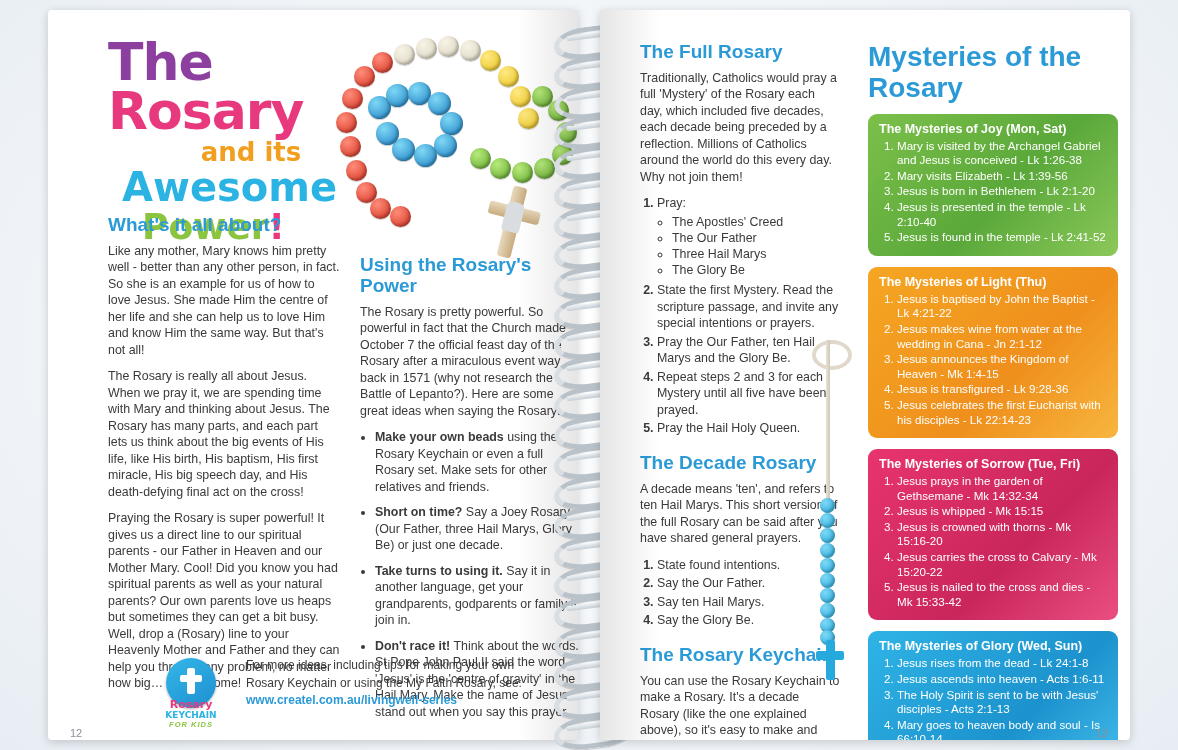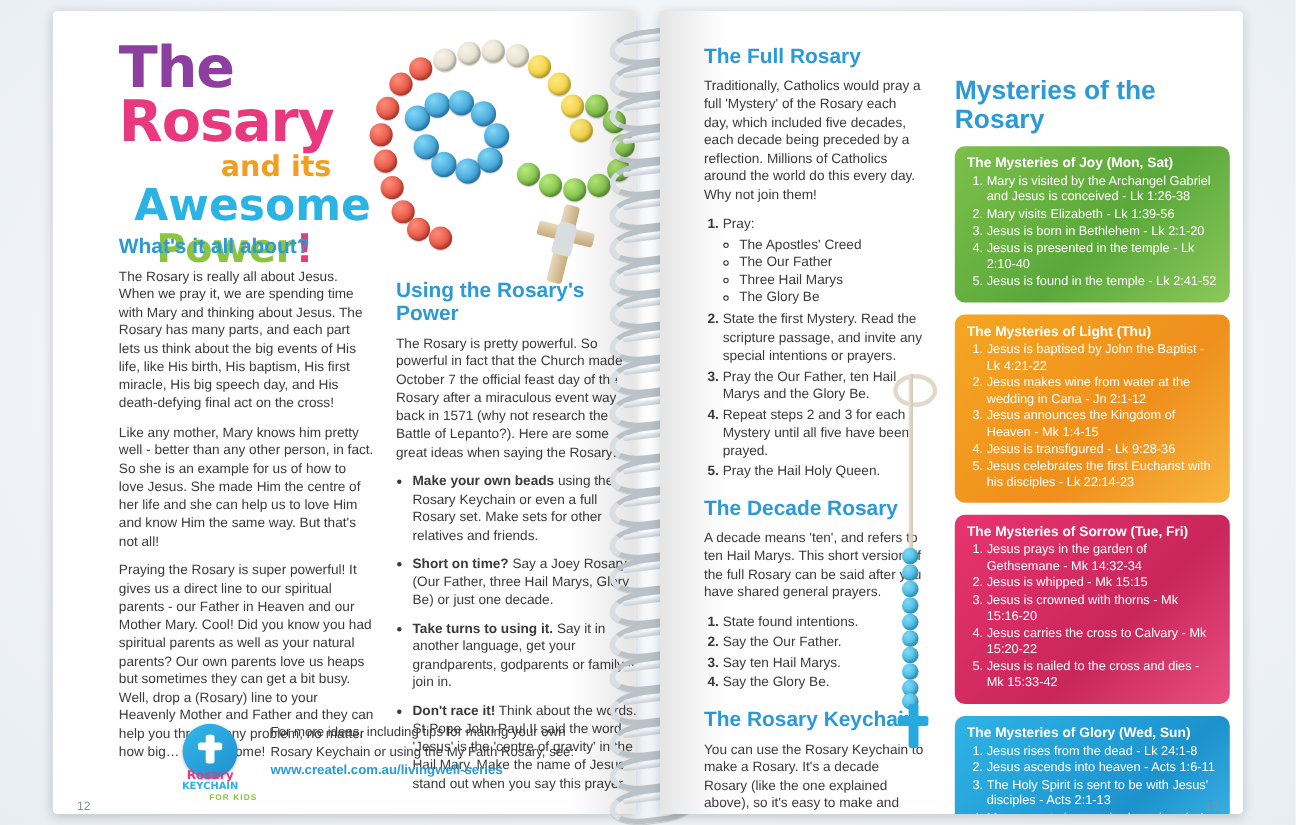--- a/index.html
+++ b/index.html
@@ -83,21 +83,21 @@
   ul.bul li{color:#3a3a3a;font-size:12.4px;line-height:1.33;margin-bottom:9px;}
   ul.bul li b{color:#3a3a3a;}
   
   #footer-left{position:absolute;left:100px;top:648px;width:420px;display:flex;align-items:flex-start;gap:12px;}
   #kc-logo{width:86px;height:70px;position:relative;}
   #kc-logo .circle{position:absolute;left:18px;top:0;width:50px;height:50px;border-radius:50%;background:linear-gradient(145deg,#33b7e8,#1f8fd0);box-shadow:0 1px 3px rgba(0,0,0,.3);}
   #kc-logo .circle:after{content:"";position:absolute;left:21px;top:10px;width:8px;height:26px;background:#fff;border-radius:2px;}
   #kc-logo .circle:before{content:"";position:absolute;left:14px;top:17px;width:22px;height:7px;background:#fff;border-radius:2px;}
   #kc-logo .lbl1{position:absolute;left:0;top:40px;width:86px;text-align:center;font-size:11px;font-weight:bold;color:#e8397e;font-family:"DejaVu Sans",sans-serif;}
   #kc-logo .lbl2{position:absolute;left:0;top:52px;width:86px;text-align:center;font-size:9px;font-weight:bold;color:#2bb3e3;font-family:"DejaVu Sans",sans-serif;}
-  #kc-logo .lbl3{position:absolute;left:0;top:62px;width:86px;text-align:right;font-size:7.5px;font-weight:bold;color:#8bc53f;letter-spacing:1px;}
+  #kc-logo .lbl3{position:absolute;left:0;top:62px;width:86px;text-align:center;font-size:7.5px;font-weight:bold;color:#8bc53f;letter-spacing:1px;font-style:italic;}
   #footer-text p{margin:0 0 2px 0;font-size:12px;color:#3a3a3a;line-height:1.3;}
   #footer-text .url{color:#2b9ad6;font-weight:bold;}
   .pagenum{position:absolute;bottom:1px;font-size:11px;color:#8a9099;}
   
   #rcol1{position:absolute;left:40px;top:32px;width:200px;}
   #rcol2{position:absolute;left:268px;top:32px;width:250px;}
   ol.num{margin:0;padding-left:17px;}
   ol.num li{color:#3a3a3a;font-size:12.4px;line-height:1.33;margin-bottom:2px;}
   ol.num li::marker{font-weight:bold;color:#3a3a3a;}
   ul.sub{margin:2px 0 4px 0;padding-left:15px;}
@@ -176,22 +176,22 @@
 
       <div class="cross">
         <div class="v"></div>
           <div class="h"></div>
           <div class="corpus"></div>
       </div>
     </div>
 
     <div id="lcol1">
       <h3 class="col-h">What's it all about?</h3>
+      <p class="body">Like any mother, Mary knows him pretty well - better than any other person, in fact. So she is an example for us of how to love Jesus. She made Him the centre of her life and she can help us to love Him and know Him the same way. But that's not all!</p>
       <p class="body">The Rosary is really all about Jesus. When we pray it, we are spending time with Mary and thinking about Jesus. The Rosary has many parts, and each part lets us think about the big events of His life, like His birth, His baptism, His first miracle, His big speech day, and His death-defying final act on the cross!</p>
-      <p class="body">Like any mother, Mary knows him pretty well - better than any other person, in fact. So she is an example for us of how to love Jesus. She made Him the centre of her life and she can help us to love Him and know Him the same way. But that's not all!</p>
       <p class="body">Praying the Rosary is super powerful! It gives us a direct line to our spiritual parents - our Father in Heaven and our Mother Mary. Cool! Did you know you had spiritual parents as well as your natural parents? Our own parents love us heaps but sometimes they can get a bit busy. Well, drop a (Rosary) line to your Heavenly Mother and Father and they can help you through any problem, no matter how big… it's awesome!</p>
     </div>
 
     <div id="lcol2">
       <h3 class="col-h">Using the Rosary's Power</h3>
       <p class="body">The Rosary is pretty powerful. So powerful in fact that the Church made October 7 the official feast day of the Rosary after a miraculous event way back in 1571 (why not research the Battle of Lepanto?). Here are some great ideas when saying the Rosary:</p>
       <ul class="bul">
         <li><b>Make your own beads</b><span> using the Rosary Keychain or even a full Rosary set. Make sets for other relatives and friends.</span></li>
         <li><b>Short on time?</b><span> Say a Joey Rosary (Our Father, three Hail Marys, Glory Be) or just one decade.</span></li>
         <li><b>Take turns to using it.</b><span> Say it in another language, get your grandparents, godparents or family to join in.</span></li>
@@ -290,21 +290,21 @@
       <div class="kb" style="left:24px;top:263px;"></div>
       <div class="kb" style="left:24px;top:278px;"></div>
       <div class="kb" style="left:24px;top:290px;"></div>
       <div class="kcross">
           <div class="v"></div>
           <div class="h"></div>
         </div>
     </div>
 
     <div id="rcol2">
-      <h3 class="col-h" style="font-size:24px;margin-bottom:10px;margin-top:28px;">Mysteries of the Rosary</h3>
+      <h3 class="col-h" style="font-size:28px;margin-bottom:10px;">Mysteries of the Rosary</h3>
 
       <div class="mcard mjoy">
         <h4>The Mysteries of Joy (Mon, Sat)</h4>
         <ol>
           <li>Mary is visited by the Archangel Gabriel and Jesus is conceived - Lk 1:26-38</li>
           <li>Mary visits Elizabeth - Lk 1:39-56</li>
           <li>Jesus is born in Bethlehem - Lk 2:1-20</li>
           <li>Jesus is presented in the temple - Lk 2:10-40</li>
           <li>Jesus is found in the temple - Lk 2:41-52</li>
         </ol>

